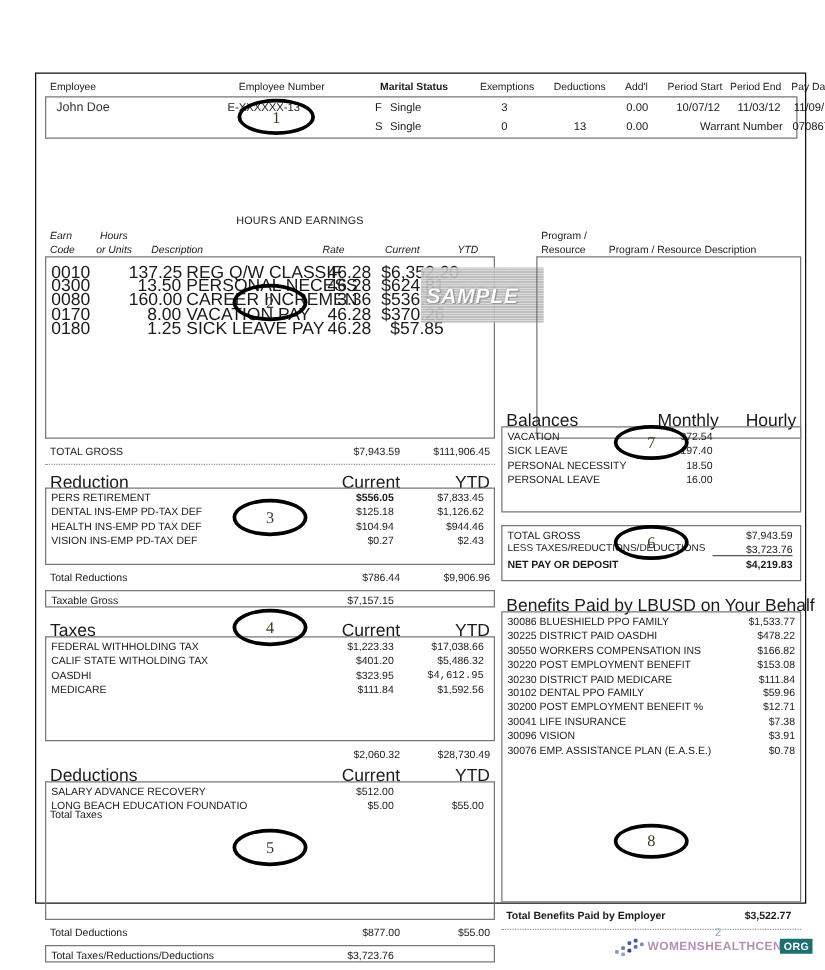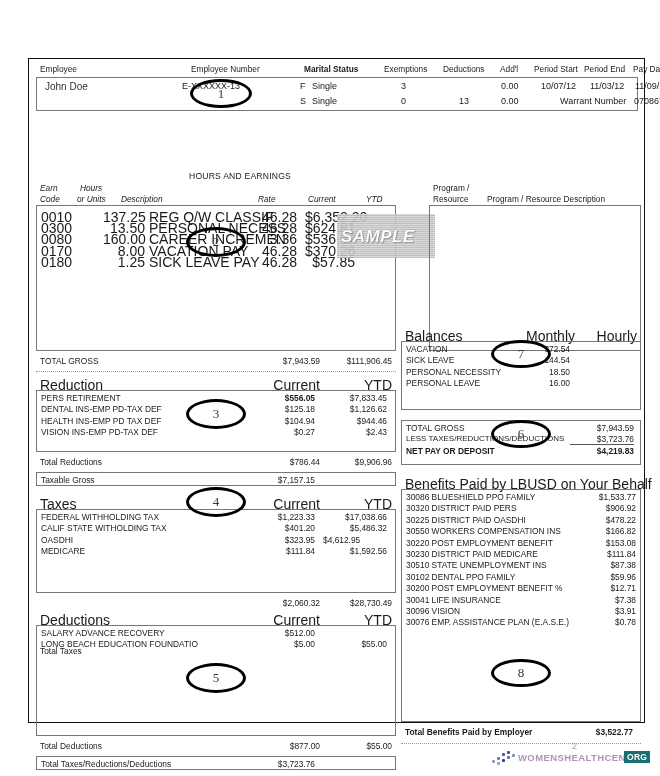--- a/index.html
+++ b/index.html
@@ -315,21 +315,21 @@
         <span style="left:286px; width:64px; text-align:right;">$17,038.66</span>
       </div>
       <div class="row">
         <span class="lcol">CALIF STATE WITHOLDING TAX</span>
         <span style="left:222px; width:56px; text-align:right;">$401.20</span>
         <span style="left:286px; width:64px; text-align:right;">$5,486.32</span>
       </div>
       <div class="row">
         <span class="lcol">OASDHI</span>
         <span style="left:222px; width:56px; text-align:right;">$323.95</span>
-        <span style="left:286px; width:64px; ">$4,612.95</span>
+        <span style="left:286px; width:64px; text-align:right;font-family:Liberation Mono, monospace;">$4,612.95</span>
       </div>
       <div class="row">
         <span class="lcol">MEDICARE</span>
         <span style="left:222px; width:56px; text-align:right;">$111.84</span>
         <span style="left:286px; width:64px; text-align:right;">$1,592.56</span>
       </div>
     </div>
   </div>
   <div class="tot-line" style="left:7px; top:539px; width:360px; height:12px;">
     <span style="left:4px;margin-top:48px;">Total Taxes</span>
@@ -373,21 +373,21 @@
   </div>
   <div class="sec-box" style="left:372px; top:282px; width:240px; height:69px;">
     <div style="padding-top:2px;">
       <div class="row">
         <span class="lcol">VACATION</span>
         <span style="left:114px; width:54px; text-align:right;">372.54</span>
         <span style="left:176px; width:54px; text-align:right;"></span>
       </div>
       <div class="row">
         <span class="lcol">SICK LEAVE</span>
-        <span style="left:114px; width:54px; text-align:right;">144.54</span>
+        <span style="left:114px; width:54px; text-align:right;">197.40</span>
         <span style="left:176px; width:54px; text-align:right;"></span>
       </div>
       <div class="row">
         <span class="lcol">PERSONAL NECESSITY</span>
         <span style="left:114px; width:54px; text-align:right;">18.50</span>
         <span style="left:176px; width:54px; text-align:right;"></span>
       </div>
       <div class="row">
         <span class="lcol">PERSONAL LEAVE</span>
         <span style="left:114px; width:54px; text-align:right;">16.00</span>
@@ -416,42 +416,34 @@
   <div class="sec-head" style="left:372px; top:417px; width:240px; height:12px;">
     <span style="left:4px;">Benefits Paid by LBUSD on Your Behalf</span>
   </div>
   <div class="sec-box" style="left:372px; top:430px; width:240px; height:233px;">
     <div style="padding-top:2px;">
       <div class="row">
         <span class="lcol">30086 BLUESHIELD PPO FAMILY</span>
         <span class="rcol">$1,533.77</span>
       </div>
       <div class="row">
-        <span class="lcol">30320 DISTRICT PAID PERS</span>
-        <span class="rcol">$906.92</span>
-      </div>
-      <div class="row">
         <span class="lcol">30225 DISTRICT PAID OASDHI</span>
         <span class="rcol">$478.22</span>
       </div>
       <div class="row">
         <span class="lcol">30550 WORKERS COMPENSATION INS</span>
         <span class="rcol">$166.82</span>
       </div>
       <div class="row">
         <span class="lcol">30220 POST EMPLOYMENT BENEFIT</span>
         <span class="rcol">$153.08</span>
       </div>
       <div class="row">
         <span class="lcol">30230 DISTRICT PAID MEDICARE</span>
         <span class="rcol">$111.84</span>
-      </div>
-      <div class="row">
-        <span class="lcol">30510 STATE UNEMPLOYMENT INS</span>
-        <span class="rcol">$87.38</span>
       </div>
       <div class="row">
         <span class="lcol">30102 DENTAL PPO FAMILY</span>
         <span class="rcol">$59.96</span>
       </div>
       <div class="row">
         <span class="lcol">30200 POST EMPLOYMENT BENEFIT %</span>
         <span class="rcol">$12.71</span>
       </div>
       <div class="row">

